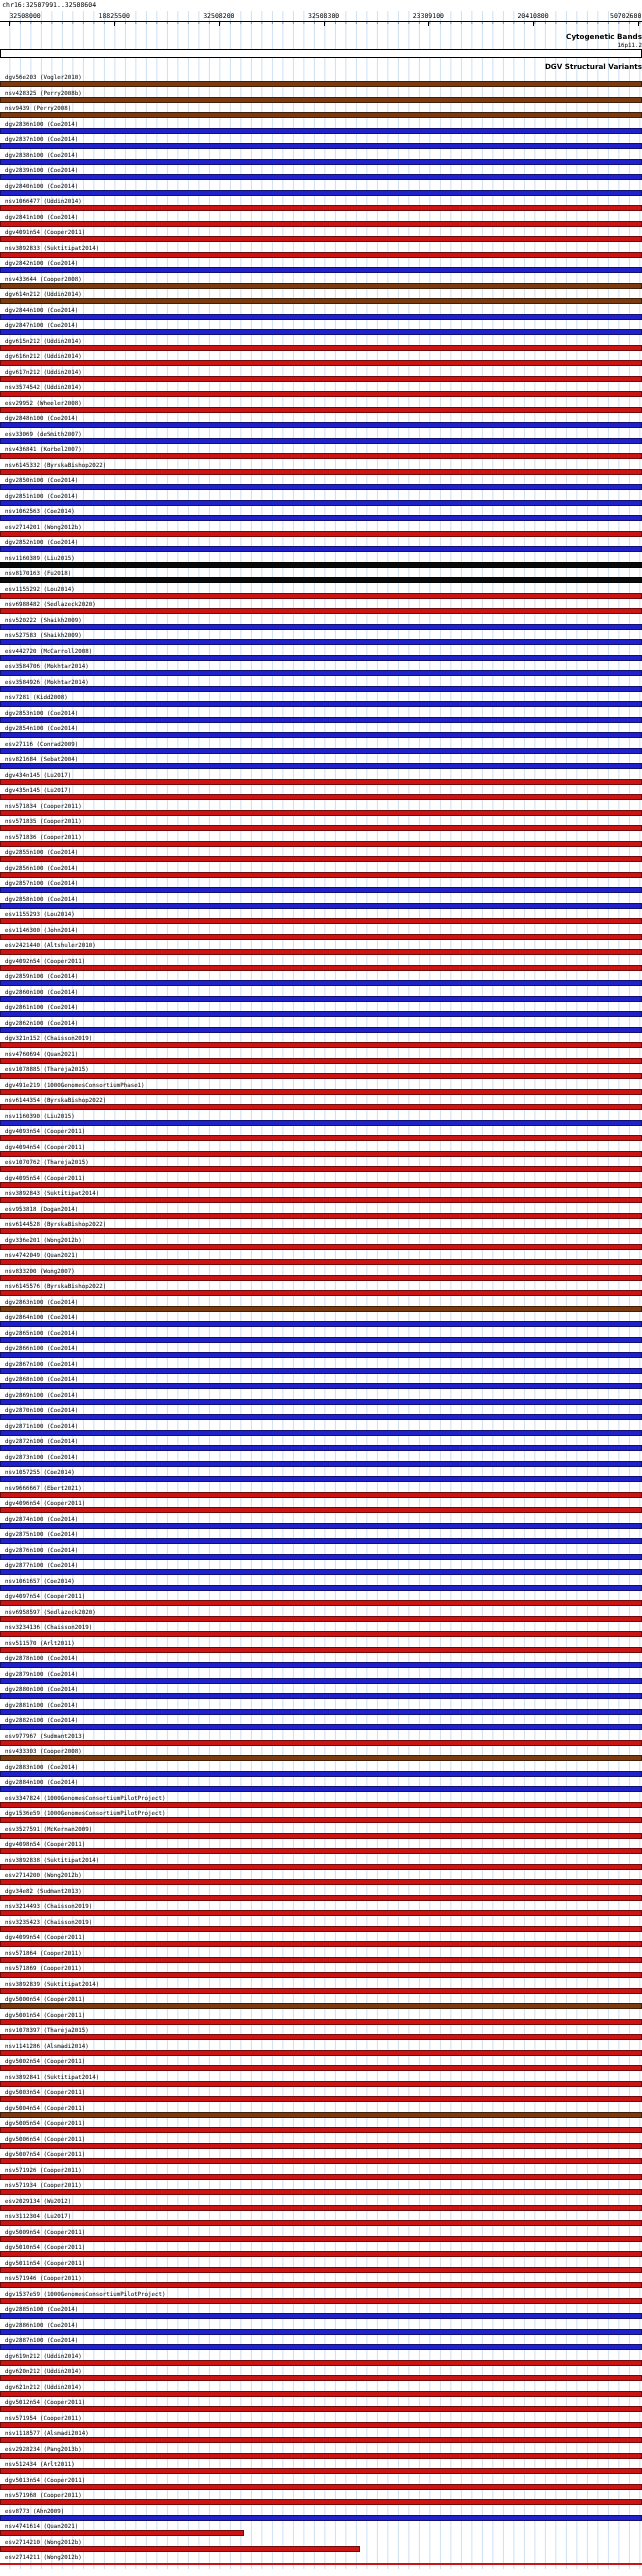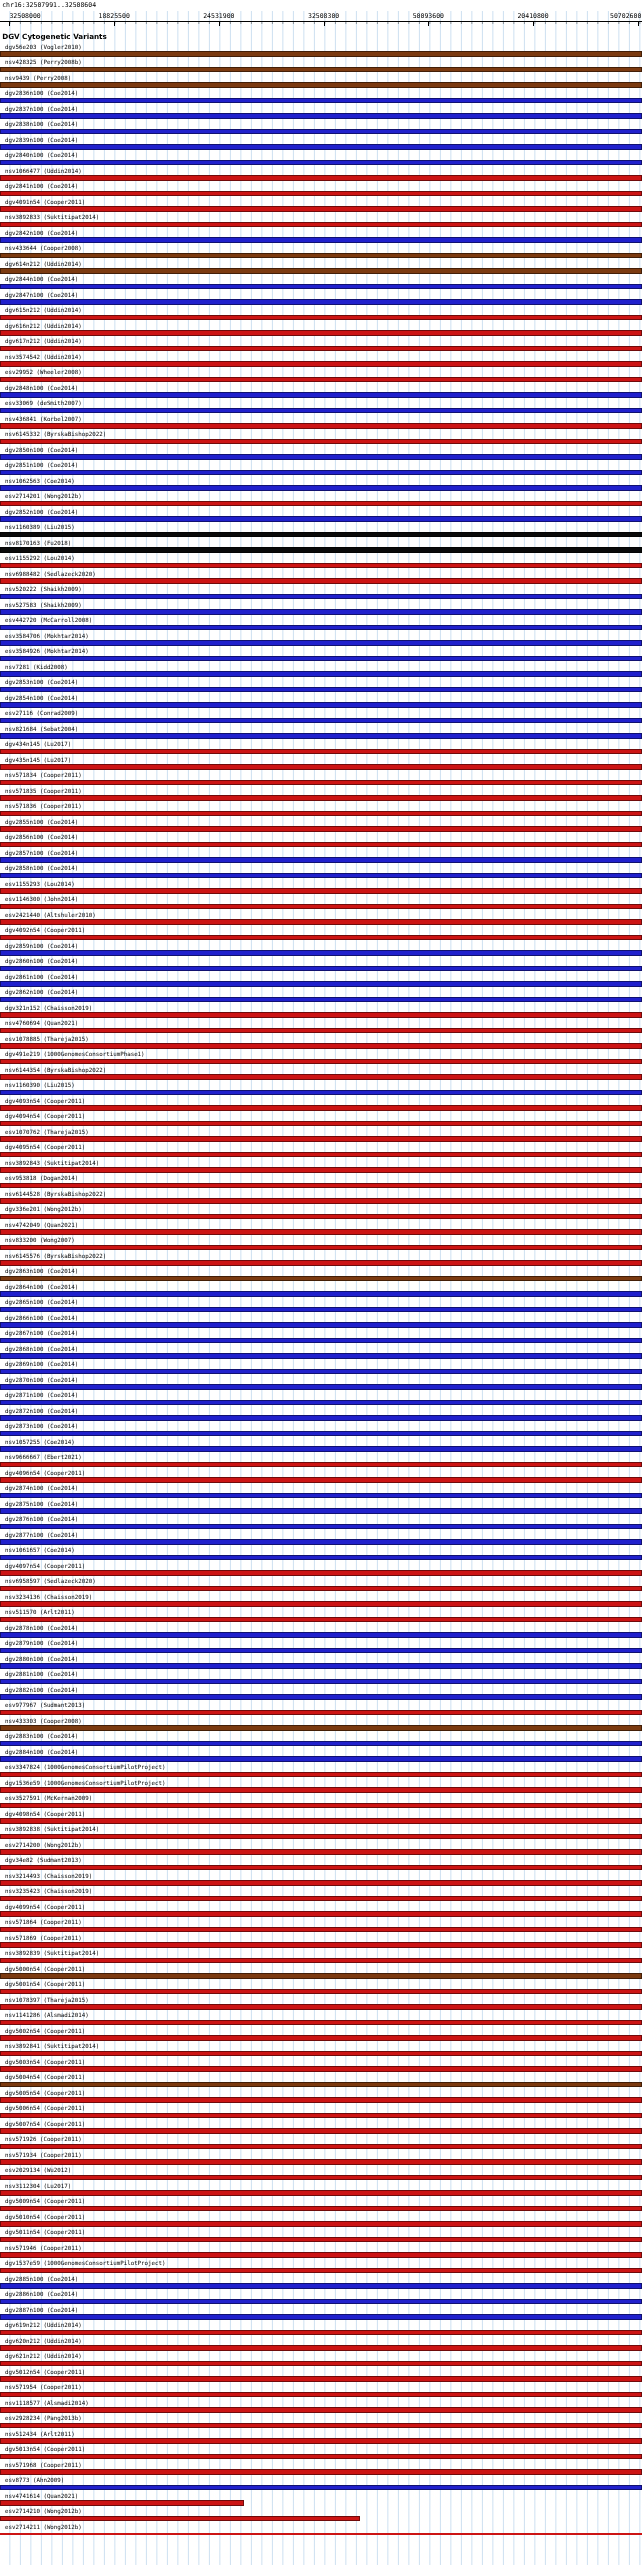--- a/index.html
+++ b/index.html
@@ -10,20 +10,21 @@
     color: #000;
   }
   .page { width:642px; height:2576px; overflow:hidden; padding-top:1.4px; position:relative; }
   .posline { font-size:6.5px; line-height:8.7px; height:10px; padding-left:2.2px; white-space:nowrap; }
   .trackarea {
     position:relative;
     background-image: linear-gradient(to right, #cbdff0 0.7px, transparent 0.7px);
     background-size: 10.5px 100%;
     background-position: 9.4px 0;
     min-height: 2554px;
+    text-align: right;
   }
   
   .ruler { position:relative; height:19px; margin-bottom:1.4px; }
   .ruler-line { position:absolute; left:0; right:0; top:10px; height:0.7px; background:#000; }
   .ruler-minor { position:absolute; left:0; right:0; top:10.8px; height:2.2px;
     background-image: linear-gradient(to right, #444 0.7px, transparent 0.7px);
     background-size: 10.5px 100%; background-position: 9.4px 0; opacity:.55; }
   .rlabel { position:absolute; top:1.4px; font-size:6.5px; line-height:7.2px; transform:translateX(-50%); white-space:nowrap; }
   .rtickmark { position:absolute; top:10px; width:0.7px; height:5px; background:#000; }
   
@@ -47,35 +48,40 @@
   <div class="trackarea">
 
     <div class="ruler">
       <div class="ruler-line"></div>
       <div class="ruler-minor"></div>
 
     <div class="rlabel" style="left: 1.47%; transform: none;">32508000</div>
         <div class="rtickmark" style="left: 1.47%;"></div>
         <div class="rlabel" style="left: 17.78%;">18825500</div>
         <div class="rtickmark" style="left: 17.78%;"></div>
-        <div class="rlabel" style="left: 34.09%;">24531900</div>
+        <div class="rlabel" style="left: 34.09%;">32508200</div>
         <div class="rtickmark" style="left: 34.09%;"></div>
         <div class="rlabel" style="left: 50.41%;">32508300</div>
         <div class="rtickmark" style="left: 50.41%;"></div>
-        <div class="rlabel" style="left: 66.72%;">50093600</div>
+        <div class="rlabel" style="left: 66.72%;">23309100</div>
         <div class="rtickmark" style="left: 66.72%;"></div>
         <div class="rlabel" style="left: 83.03%;">20410800</div>
         <div class="rtickmark" style="left: 83.03%;"></div>
         <div class="rlabel" style="left: auto; right: 0.7px; transform: none;">50702600</div>
         <div class="rtickmark" style="left: 99.35%;"></div>
       </div>
 
-
     <div class="section">
-      <div class="sec-title dgv-title">DGV Cytogenetic Variants</div>
+      <div class="sec-title">Cytogenetic Bands</div>
+      <div class="band-label">16p11.2</div>
+      <div class="band-box"></div>
+    </div>
+
+    <div class="section">
+      <div class="sec-title dgv-title">DGV Structural Variants</div>
       <div class="vrows">
           <div class="vrow">
             <div class="vlabel">dgv56e203 (Vogler2010)</div>
             <div class="vbar" style="left: 0%; width: 100%; background: rgb(123, 58, 16);"></div>
           </div>
           <div class="vrow">
             <div class="vlabel">nsv428325 (Perry2008b)</div>
             <div class="vbar" style="left: 0%; width: 100%; background: rgb(123, 58, 16);"></div>
           </div>
           <div class="vrow">

